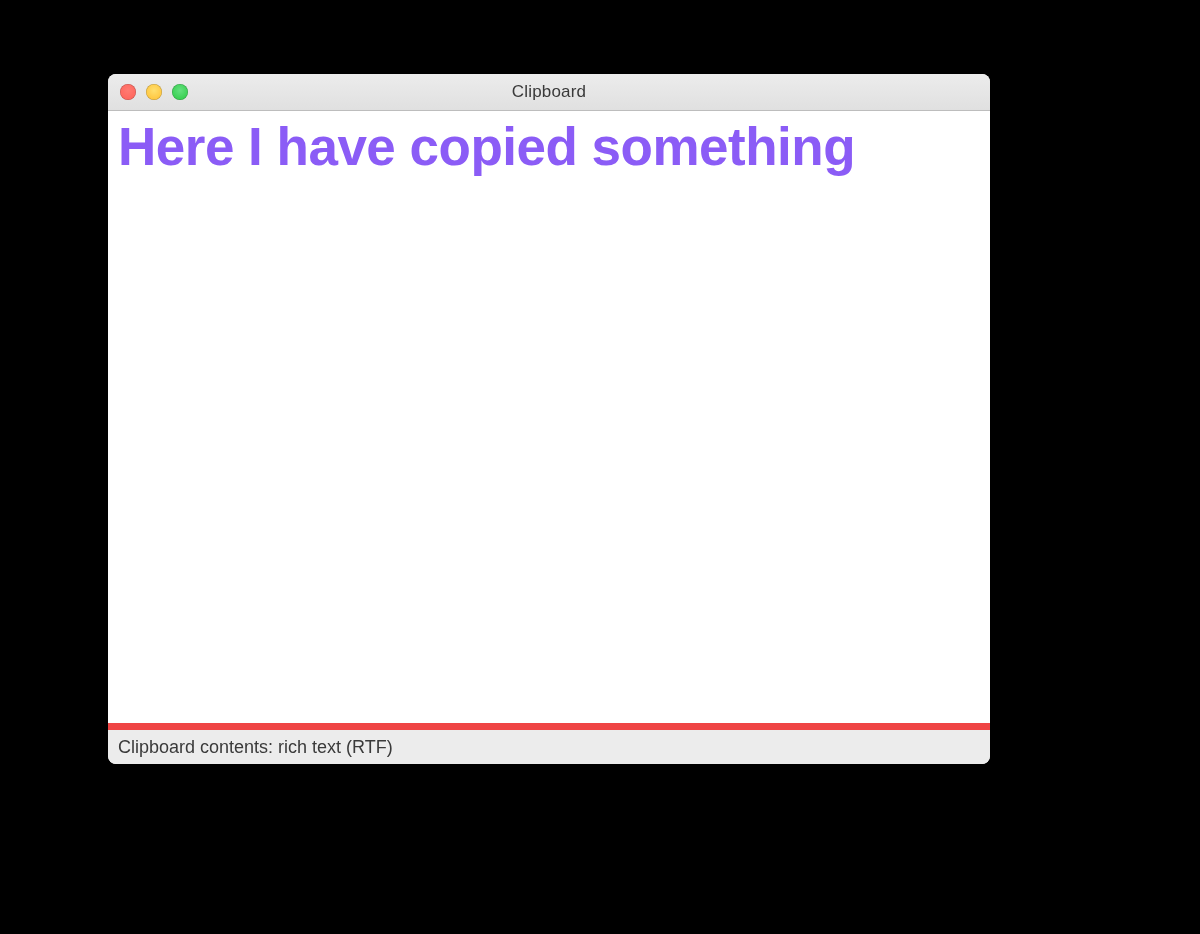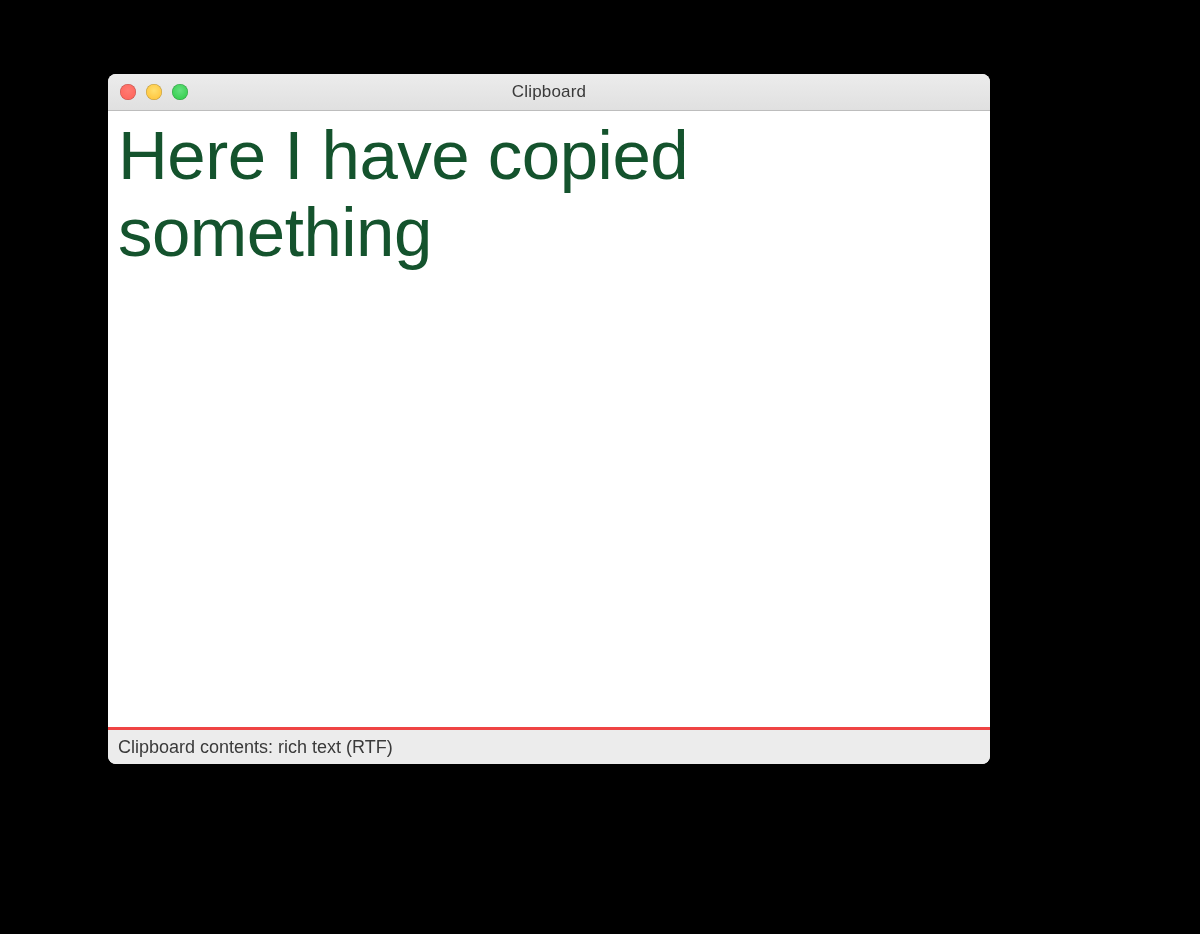--- a/index.html
+++ b/index.html
@@ -56,31 +56,31 @@
     color: #3a3a3a;
     letter-spacing: 0.2px;
   }
   .content {
     flex: 1 1 auto;
     background: #fff;
     padding: 6px 10px;
     overflow: hidden;
   }
   .clip-text {
-    font-size: 69px;
+    font-size: 53px;
     line-height: 1.12;
-    color: #14532d;
-    font-weight: 400;
+    color: #8b5cf6;
+    font-weight: 700;
     letter-spacing: -0.5px;
   }
   .statusbar {
     height: 34px;
     flex: 0 0 34px;
     background: #ececec;
-    border-top: 3px solid #ef4444;
+    border-top: 7px solid #ef4444;
     display: flex;
     align-items: center;
     padding: 0 10px;
   }
   .status-text {
     font-size: 18px;
     color: #3a3a3a;
   }
 </style>
 </head>

